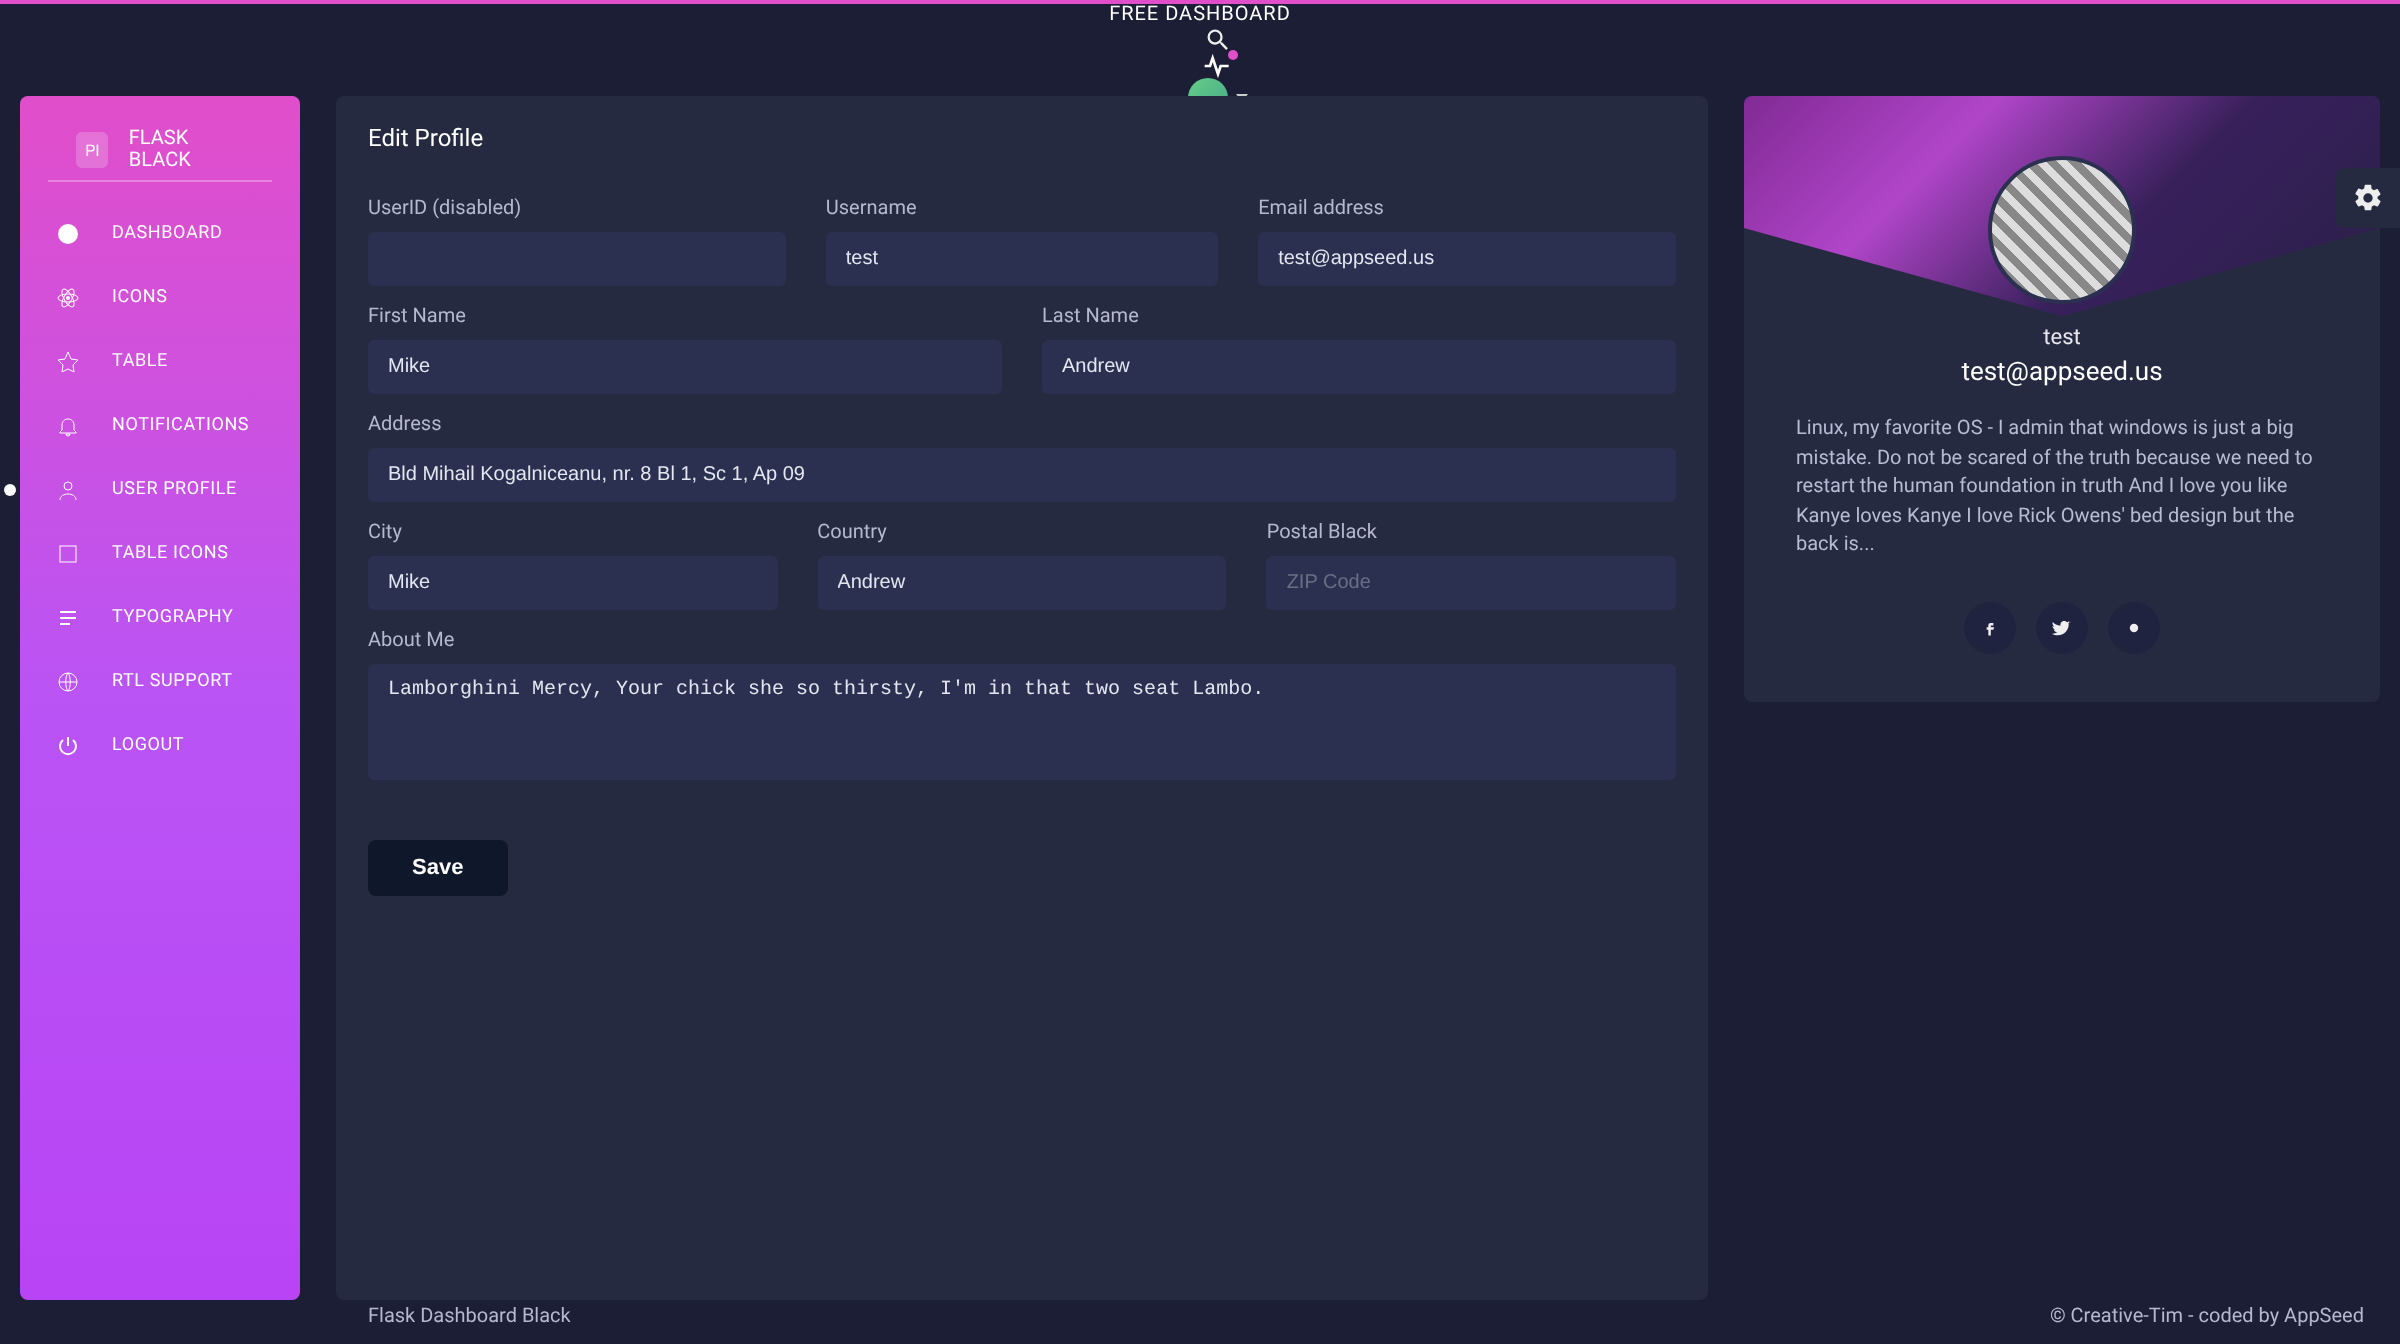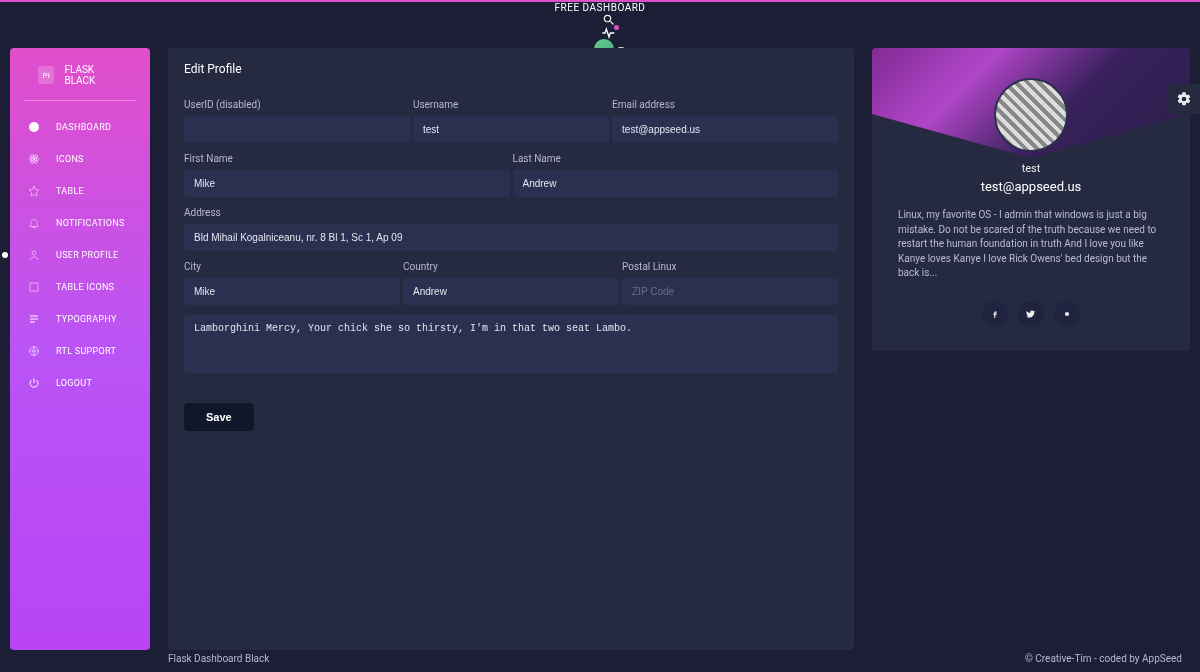--- a/index.html
+++ b/index.html
@@ -55,21 +55,21 @@
 .sidebar {
   width: 140px;
   background: linear-gradient(180deg, #e14eca 0%, #ba54f5 50%, #b844f5 100%);
   border-radius: 4px;
   padding: 16px 0;
   color: #fff;
 }
 .sidebar-head {
   display: flex;
   align-items: center;
-  padding: 0 14px 14px;
+  padding: 0 14px 4px;
   border-bottom: 1px solid rgba(255,255,255,.3);
   margin: 0 14px 10px;
   font-size: 10px;
 }
 .sidebar-logo {
   background: rgba(255,255,255,.2);
   border-radius: 3px;
   width: 18px; height: 18px;
   display: flex; align-items: center; justify-content: center;
   font-size: 8px;
@@ -102,21 +102,21 @@
   background: #262a40;
   border-radius: 4px;
   padding: 14px 16px;
 }
 .form-card { flex: 1; }
 .card-title {
   font-size: 12px;
   margin-bottom: 23px;
   color: #fff;
 }
-.row { display: flex; gap: 3px; margin-bottom: 10px; justify-content: flex-end; }
+.row { display: flex; gap: 20px; margin-bottom: 10px; justify-content: flex-end; }
 .field { flex: 1; display: flex; flex-direction: column; }
 .field.small { flex: 0 0 30%; }
 label {
   font-size: 10px;
   color: #b5b8cf;
   margin-bottom: 6px;
 }
 .input {
   background: #2b3050;
   border: none;
@@ -184,21 +184,21 @@
   right: 0; top: 84px;
   width: 32px; height: 30px;
   background: #262a40;
   border-radius: 4px 0 0 4px;
   display: flex; align-items: center; justify-content: center;
   cursor: pointer;
 }
 .footer {
   position: fixed;
   bottom: 8px;
-  left: 168px;
+  left: 184px;
   right: 18px;
   display: flex;
   justify-content: space-between;
   font-size: 10px;
   color: #b5b8cf;
 }
 svg { fill: currentColor; }
 </style>
 </head>
 <body>
@@ -344,26 +344,27 @@
       <div class="row">
         <div class="field">
           <label>City</label>
           <input class="input" value="Mike" style="">
         </div>
         <div class="field">
           <label>Country</label>
           <input class="input" value="Andrew" style="">
         </div>
         <div class="field">
-          <label>Postal Linux</label>
+          <label>Postal Black</label>
           <input class="input" placeholder="ZIP Code" style="">
         </div>
       </div>
       <div class="row">
         <div class="field">
+          <label>About Me</label>
           <textarea class="input" style="">Lamborghini Mercy, Your chick she so thirsty, I'm in that two seat Lambo.</textarea>
         </div>
       </div>
       <button class="save-btn">Save</button>
     </div>
 
     <div class="card profile-card">
       <div class="profile-bg"></div>
       <div class="profile-avatar"></div>
       <div class="profile-name">test</div>

